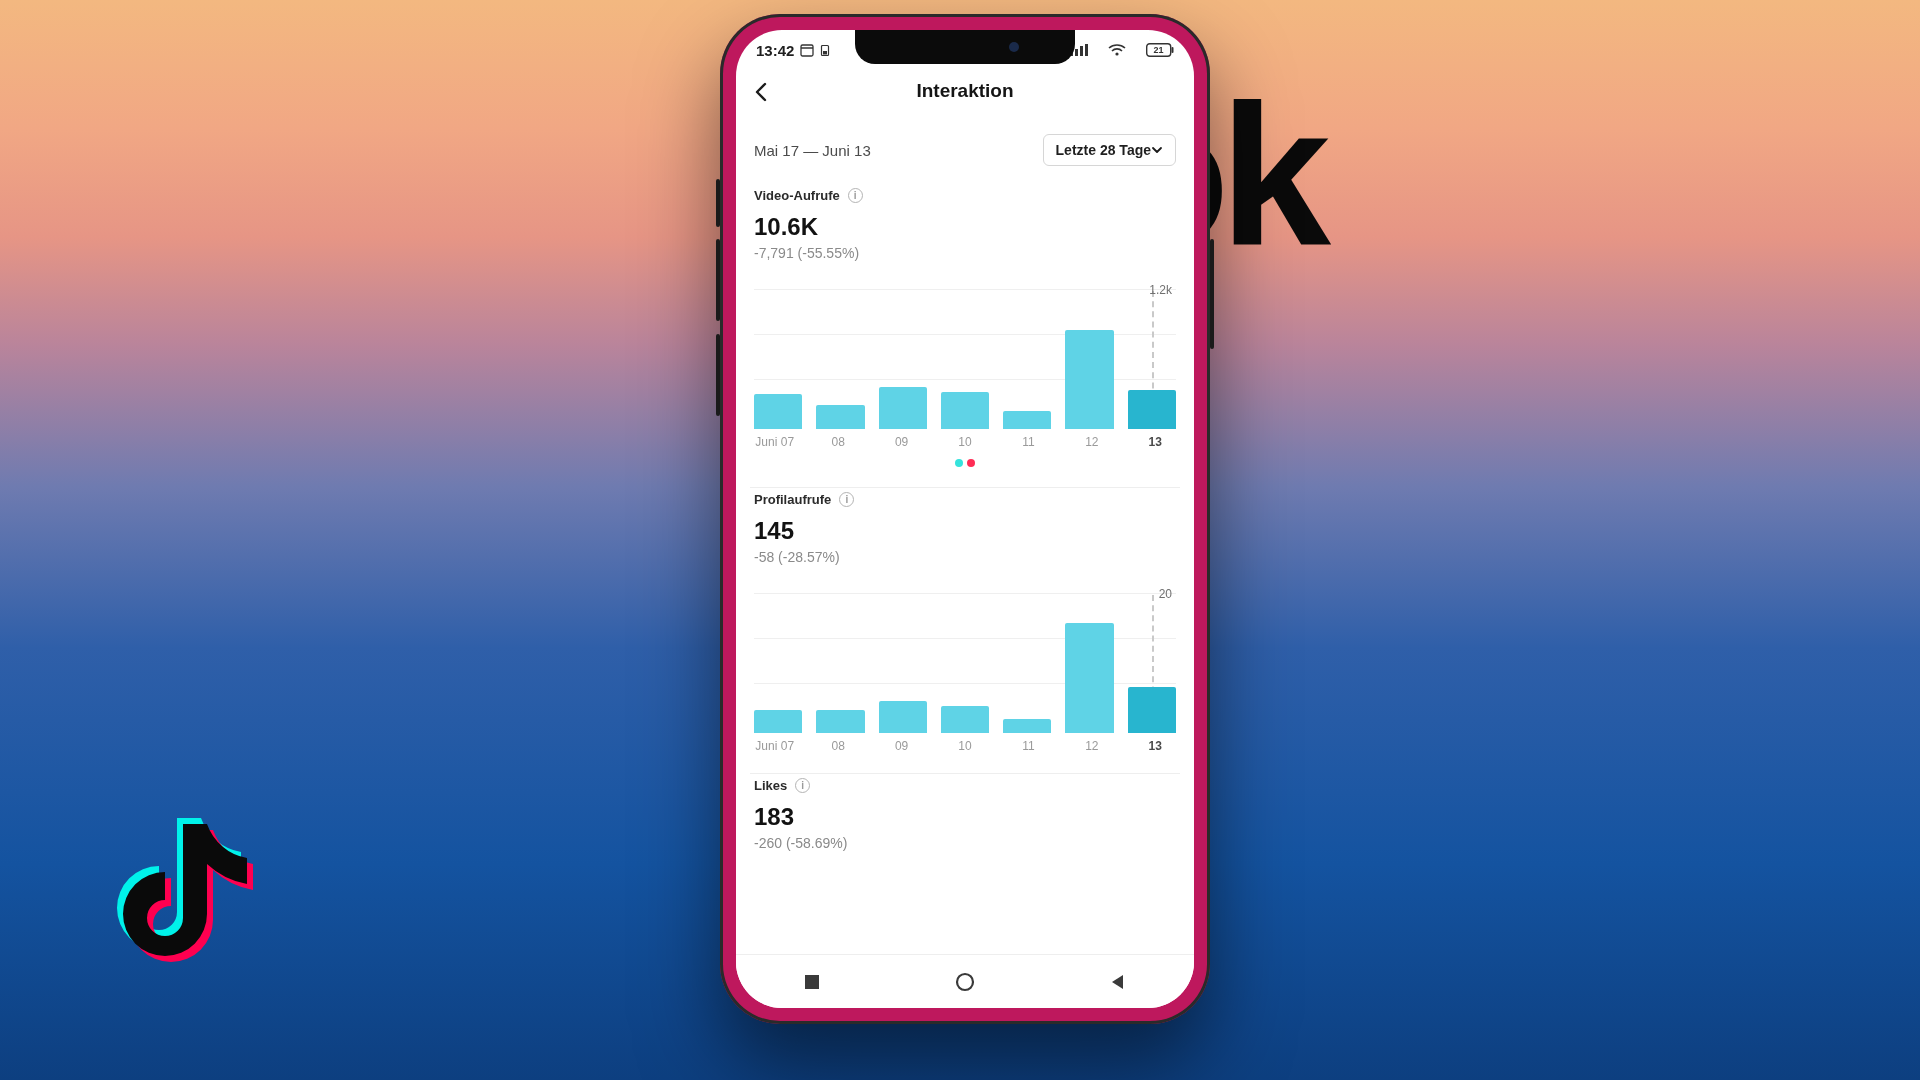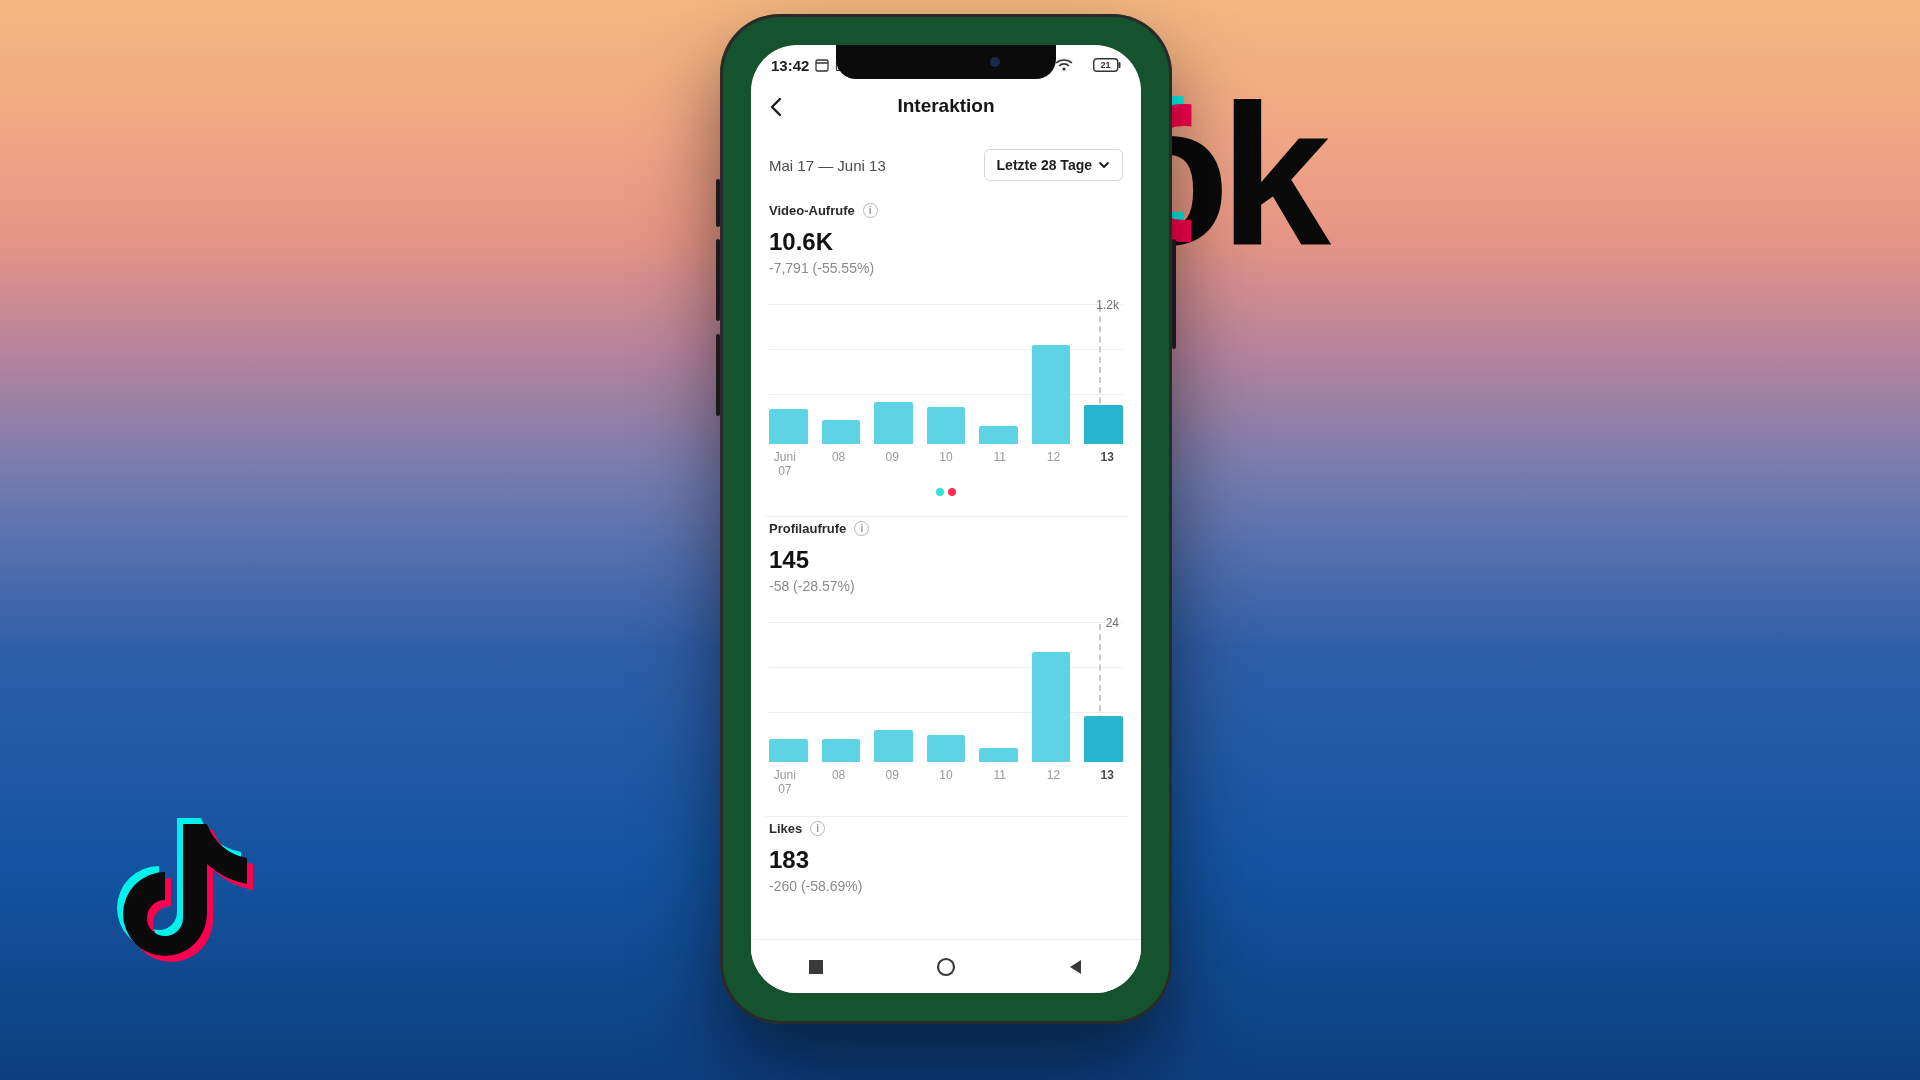--- a/index.html
+++ b/index.html
@@ -46,25 +46,25 @@
   .mini-logo {
     position: absolute;
     left: 95px; top: 812px;
     pointer-events: none;
   }
 
   
   .phone {
     position: absolute;
     left: 720px; top: 14px;
-    width: 452px; height: 1010px;
-    background: #14532d;
+    width: 490px; height: 1010px;
+    background: #be185d;
     border-radius: 60px;
     box-shadow: 0 40px 80px rgba(0,0,0,.5), inset 0 0 0 3px #2a2a2a;
-    padding: 31px;
+    padding: 16px;
   }
   .screen {
     width: 100%; height: 100%;
     background: #ffffff;
     border-radius: 46px;
     overflow: hidden;
     position: relative;
   }
   .notch {
     position: absolute;
@@ -120,21 +120,21 @@
   .range-row {
     display: flex; align-items: center; justify-content: space-between;
     padding: 22px 4px 18px 4px;
   }
   .range-text { font-size: 15px; color: #4b4b4b; }
   .range-pill {
     border: 1px solid #d6d6d6;
     border-radius: 6px;
     padding: 7px 12px;
     font-size: 14px; font-weight: 600; color: #1f1f1f;
-    display: flex; align-items: center; gap: 6px;
+    display: flex; align-items: center; 
     cursor: pointer;
     background: #fff;
     justify-content: space-between;
   }
 
   .section { padding: 4px 4px 20px 4px; border-bottom: 1px solid #eeeeee; }
   .section:last-of-type { border-bottom: 0; }
   .sec-title-row { display: flex; align-items: center; gap: 8px; }
   .sec-title { font-size: 13px; font-weight: 600; color: #2b2b2b; }
   .info-dot {
@@ -326,21 +326,21 @@
           <span class="info-dot">i</span>
         </div>
         <div class="metric">145</div>
         <div class="delta">-58 (-28.57%)</div>
 
         <div class="chart">
           <div class="grid-line" style="top:0"></div>
           <div class="grid-line" style="top:45px"></div>
           <div class="grid-line" style="top:90px"></div>
           <div class="dash-guide"></div>
-          <div class="peak-label">24</div>
+          <div class="peak-label">20</div>
           <div class="bars">
               <div class="bar" style="height: 22.9167px;"></div>
               <div class="bar" style="height: 22.9167px;"></div>
               <div class="bar" style="height: 32.0833px;"></div>
               <div class="bar" style="height: 27.5px;"></div>
               <div class="bar" style="height: 13.75px;"></div>
               <div class="bar" style="height: 110px;"></div>
               <div class="bar last" style="height: 45.8333px;"></div>
             </div>
         </div>

